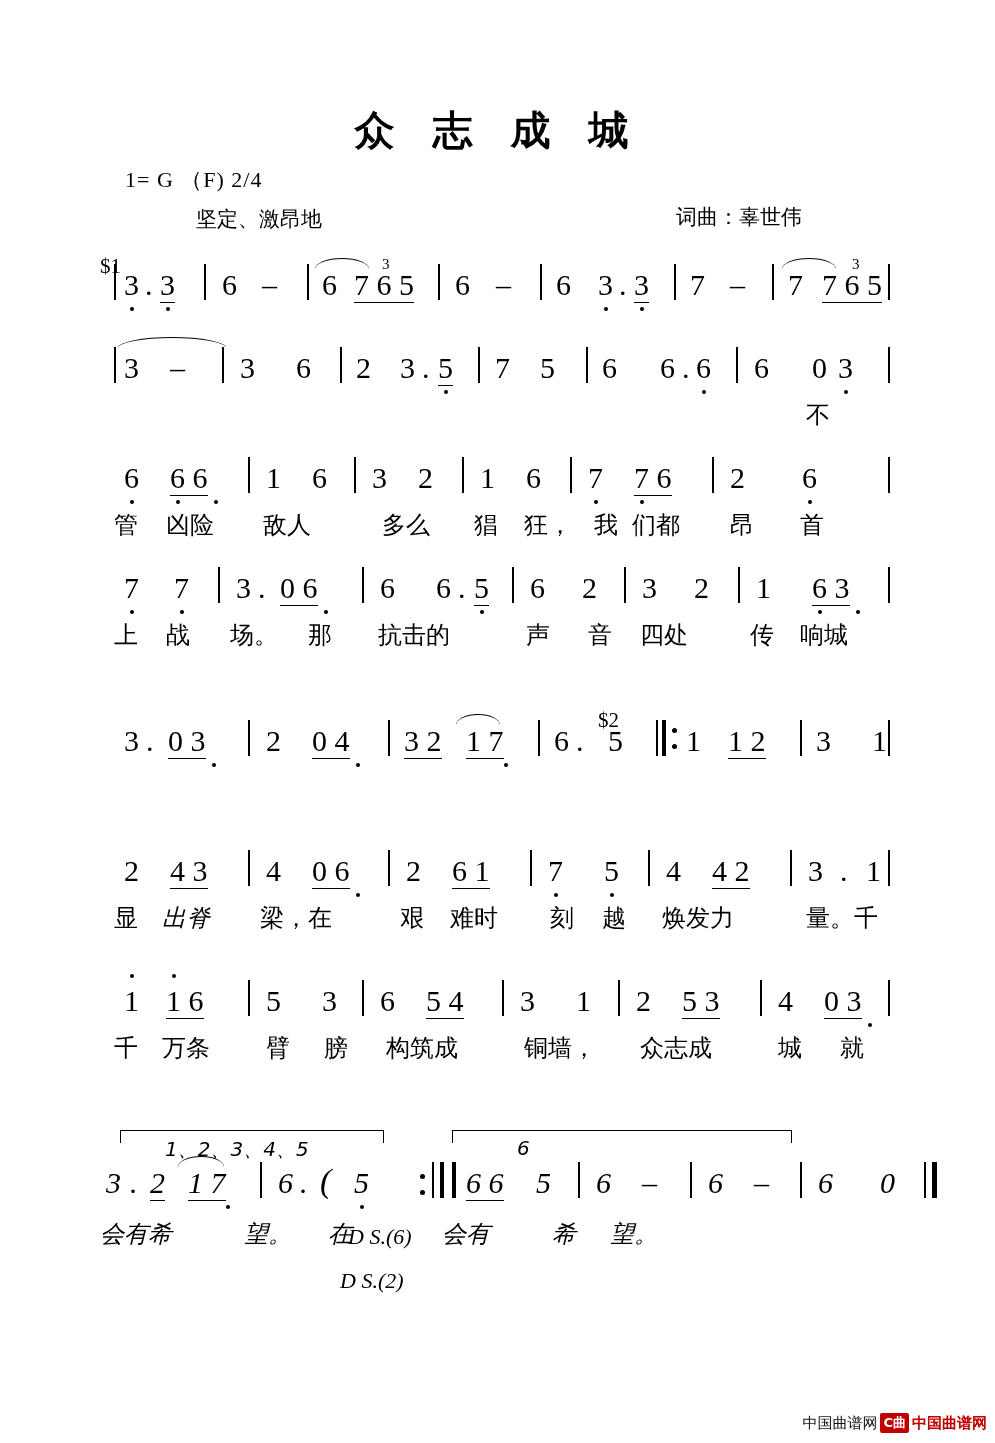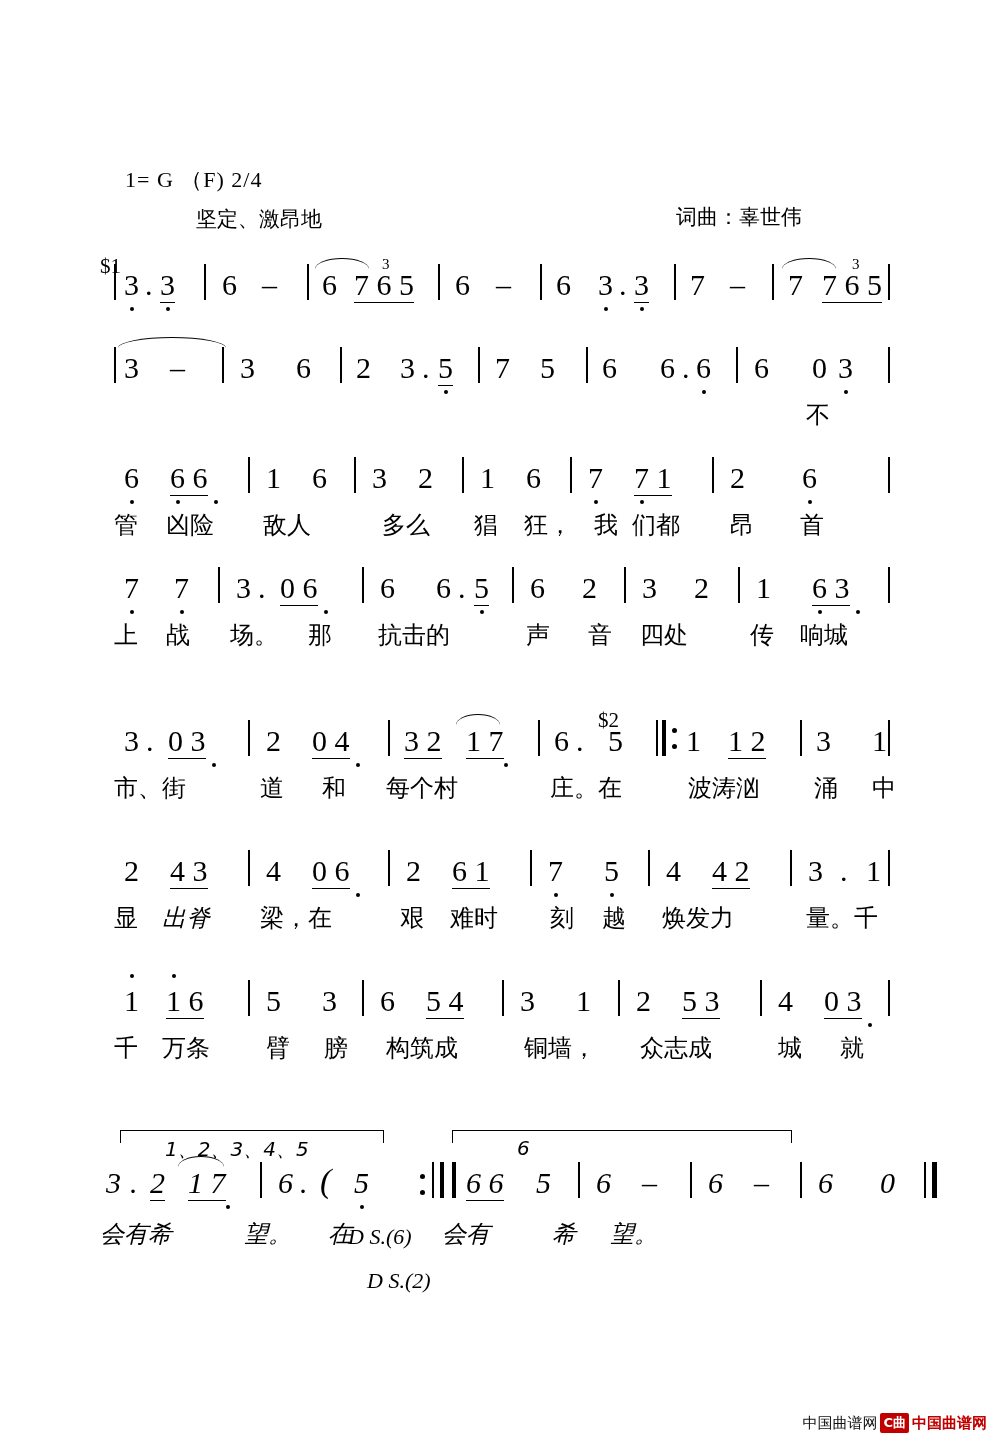--- a/index.html
+++ b/index.html
@@ -166,20 +166,21 @@
     border-radius: 2px;
     font-size: 13px;
   }
   .footer .red { color: #c00000; font-weight: bold; }
 </style>
 </head>
 <body>
 
 <div class="sheet">
 
+  <div class="title">众 志 成 城</div>
   <div class="key-line">1= G （F) 2/4</div>
   <div class="tempo-mark">坚定、激昂地</div>
   <div class="composer">词曲：辜世伟</div>
 
   <div class="row" style="top:262px;">
     <div class="seg" style="left:100px; top:-8px;">$1</div>
     <div class="notes">
       <div class="bar" style="left:14px;"></div>
       <span class="n" style="left:24px; top:8px;">3</span>
       <span class="n" style="left:45px; top:8px;">.</span>
@@ -264,21 +265,21 @@
       <span class="n" style="left:212px; top:8px;">6</span>
       <div class="bar" style="left:254px;"></div>
       <span class="n" style="left:272px; top:8px;">3</span>
       <span class="n" style="left:318px; top:8px;">2</span>
       <div class="bar" style="left:362px;"></div>
       <span class="n" style="left:380px; top:8px;">1</span>
       <span class="n" style="left:426px; top:8px;">6</span>
       <div class="bar" style="left:470px;"></div>
       <span class="n" style="left:488px; top:8px;">7</span>
       <div class="octdot" style="left:494px; top:45px;"></div>
-      <span class="n ul1" style="left:534px; top:8px;">7 1</span>
+      <span class="n ul1" style="left:534px; top:8px;">7 6</span>
       <div class="octdot" style="left:540px; top:45px;"></div>
       <div class="bar" style="left:612px;"></div>
       <span class="n" style="left:630px; top:8px;">2</span>
       <span class="n" style="left:702px; top:8px;">6</span>
       <div class="octdot" style="left:708px; top:45px;"></div>
       <div class="bar" style="left:788px;"></div>
     </div>
     <div class="lyrics" style="top:54px;">
       <span class="lyr" style="left:14px;">管</span>
       <span class="lyr" style="left:66px;">凶险</span>
@@ -360,30 +361,20 @@
       <div class="bar" style="left:556px;"></div>
       <div class="bar" style="left:562px; width:4px;"></div>
       <div class="repeat-dots" style="left:572px; top:10px;"></div>
       <div class="repeat-dots" style="left:572px; top:26px;"></div>
       <span class="n" style="left:586px; top:8px;">1</span>
       <span class="n ul1" style="left:628px; top:8px;">1 2</span>
       <div class="bar" style="left:700px;"></div>
       <span class="n" style="left:716px; top:8px;">3</span>
       <span class="n" style="left:772px; top:8px;">1</span>
       <div class="bar" style="left:788px;"></div>
-    </div>
-    <div class="lyrics" style="top:54px;">
-      <span class="lyr" style="left:14px;">市、街</span>
-      <span class="lyr" style="left:160px;">道</span>
-      <span class="lyr" style="left:222px;">和</span>
-      <span class="lyr" style="left:286px;">每个村</span>
-      <span class="lyr" style="left:450px;">庄。在</span>
-      <span class="lyr" style="left:588px;">波涛汹</span>
-      <span class="lyr" style="left:714px;">涌</span>
-      <span class="lyr" style="left:772px;">中</span>
     </div>
   </div>
 
   <div class="row" style="top:848px;">
     <div class="notes">
       <span class="n" style="left:24px; top:8px;">2</span>
       <span class="n ul1" style="left:70px; top:8px;">4 3</span>
       <div class="bar" style="left:148px;"></div>
       <span class="n" style="left:166px; top:8px;">4</span>
       <span class="n ul1" style="left:212px; top:8px;">0 6</span>
@@ -497,21 +488,21 @@
     <div class="lyrics" style="top:88px;">
       <span class="lyr" style="left:0px;">会有希</span>
       <span class="lyr" style="left:144px;">望。</span>
       <span class="lyr" style="left:228px;">在</span>
       <span class="lyr" style="left:342px;">会有</span>
       <span class="lyr" style="left:452px;">希</span>
       <span class="lyr" style="left:510px;">望。</span>
     </div>
 
     <div class="ds" style="left:348px; top:94px;">D S.(6)</div>
-    <div class="ds" style="left:367px; top:138px;">D S.(2)</div>
+    <div class="ds" style="left:340px; top:138px;">D S.(2)</div>
   </div>
 
   <div class="footer">
     <span>中国曲谱网</span>
     <span class="cbox">C曲</span>
     <span class="red">中国曲谱网</span>
   </div>
 
 </div>
 

